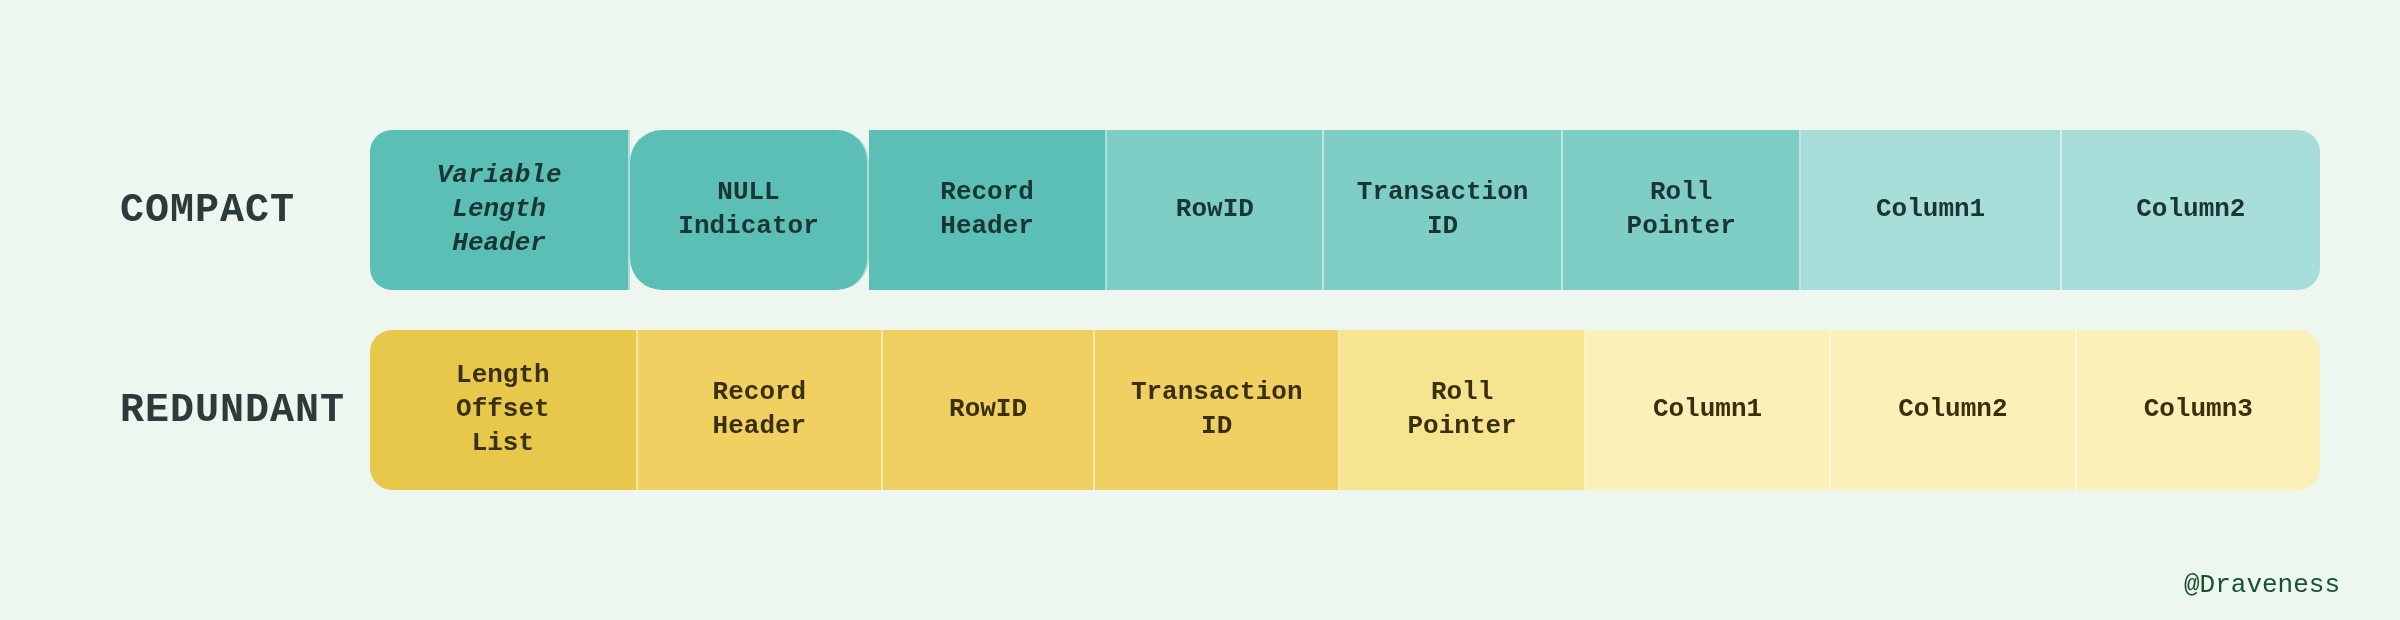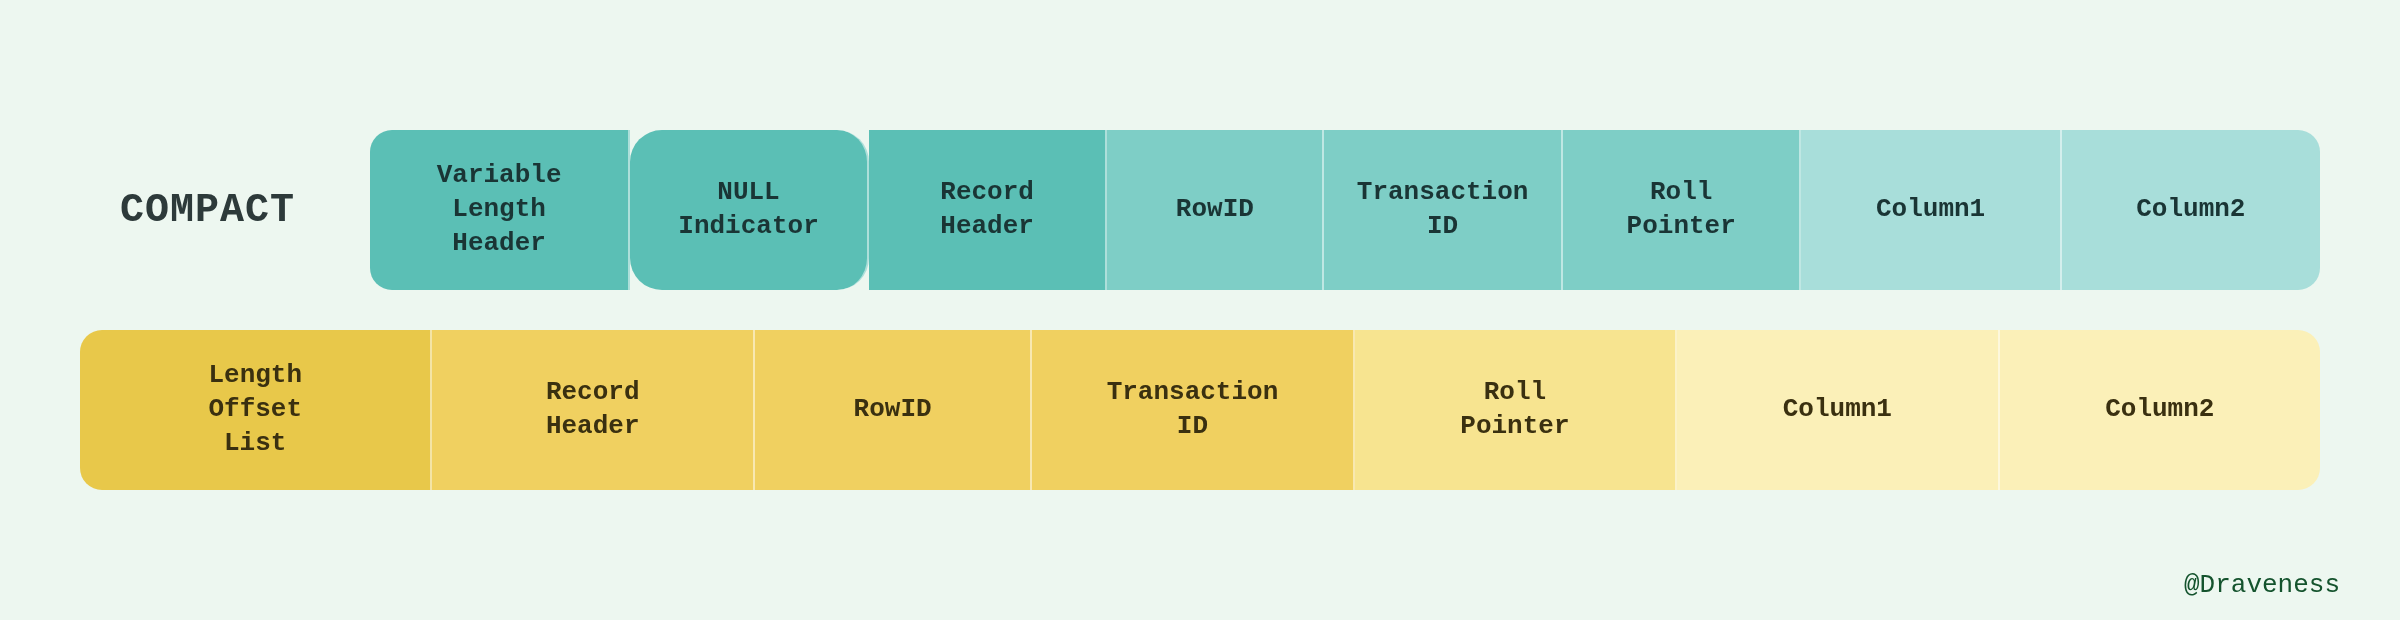--- a/index.html
+++ b/index.html
@@ -96,21 +96,21 @@
     .watermark {
       position: absolute;
       bottom: 20px;
       right: 60px;
       font-size: 26px;
       color: #14532d;
       font-family: 'Courier New', Courier, monospace;
     }
 
     
-    .w-variable { flex: 1.1; }
+    .w-variable { flex: 1.1; font-style: italic; }
     .w-null { flex: 1; border-radius: 32px; }
     .w-record { flex: 1; }
     .w-rowid { flex: 0.9; }
     .w-txid { flex: 1; }
     .w-roll { flex: 1; }
     .w-col1 { flex: 1.1; }
     .w-col2 { flex: 1.1; }
 
     .w-length { flex: 1.1; }
     .w-record2 { flex: 1; }
@@ -132,24 +132,26 @@
     <div class="cell teal-dark w-record">Record<br>Header</div>
     <div class="cell teal-light w-rowid">RowID</div>
     <div class="cell teal-light w-txid">Transaction<br>ID</div>
     <div class="cell teal-light w-roll">Roll<br>Pointer</div>
     <div class="cell teal-lighter w-col1">Column1</div>
     <div class="cell teal-lighter w-col2">Column2</div>
   </div>
 </div>
 
 <div class="row">
+  <div class="row-label">REDUNDANT</div>
   <div class="cells-container">
     <div class="cell yellow-dark w-length">Length<br>Offset<br>List</div>
     <div class="cell yellow-medium w-record2">Record<br>Header</div>
     <div class="cell yellow-medium w-rowid2">RowID</div>
     <div class="cell yellow-medium w-txid2">Transaction<br>ID</div>
     <div class="cell yellow-light w-roll2">Roll<br>Pointer</div>
     <div class="cell yellow-lighter w-col12">Column1</div>
     <div class="cell yellow-lighter w-col22">Column2</div>
+    <div class="cell yellow-lighter w-col32">Column3</div>
   </div>
 </div>
 
 <div class="watermark">@Draveness</div>
 
 </body></html>

